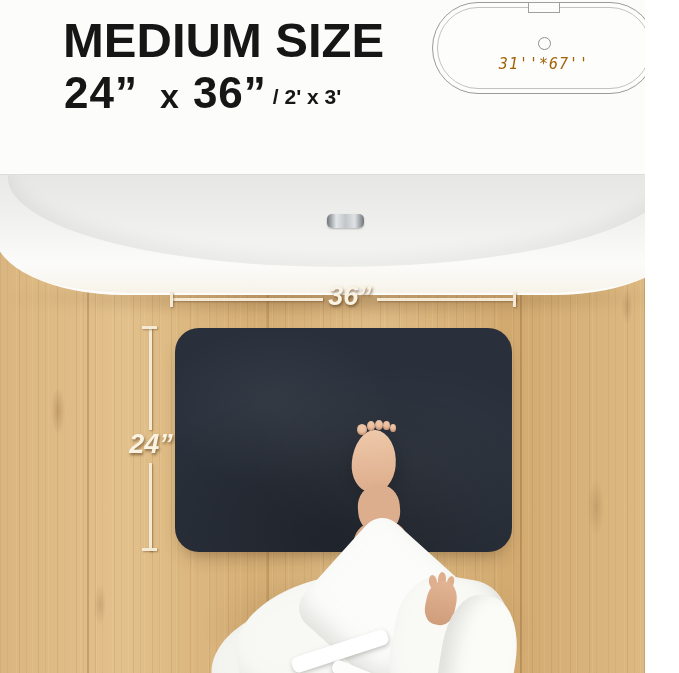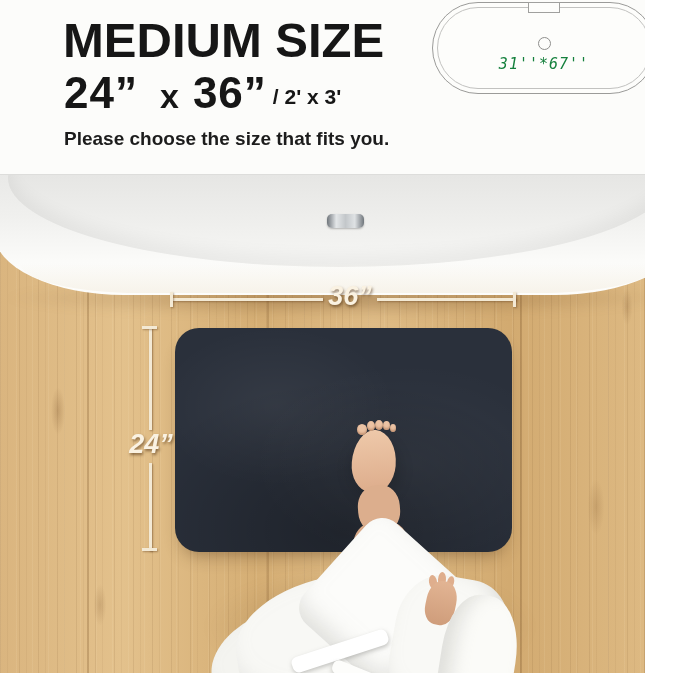--- a/index.html
+++ b/index.html
@@ -18,21 +18,21 @@
   .tub-diagram{position:absolute;left:432px;top:2px;width:222px;height:90px;
                border:1.5px solid #9b9b99;border-radius:46px;background:#fdfdfb;}
   .tub-diagram-inner{position:absolute;left:4px;right:4px;top:4px;bottom:4px;
                border:1px solid #c2c2c0;border-radius:41px;}
   .tub-notch{position:absolute;left:50%;transform:translateX(-50%);top:-1px;width:30px;height:9px;
                background:#fdfdfb;border:1px solid #a0a09e;}
   .tub-drain{position:absolute;left:calc(50% - 6px);top:34px;width:11px;height:11px;
                border:1.5px solid #8f8f8d;border-radius:50%;}
   .diagram-label{position:absolute;left:0;width:100%;text-align:center;
                font-family:"DejaVu Sans Mono",monospace;font-style:italic;
-               color:#15803d;letter-spacing:1px;}
+               color:#a16207;letter-spacing:1px;}
   .tub-diagram .diagram-label{top:52px;font-size:15px;}
   .mat-diagram{position:absolute;left:491px;top:98px;width:103px;height:68px;
                border:1px solid #a8a8a6;border-radius:10px;background:#fefefd;}
   .mat-diagram .diagram-label{top:26px;font-size:13px;}
   
   .photo{position:absolute;left:0;top:174px;width:679px;height:499px;overflow:hidden;
     background-color:#d8b37d;
     background-image:
       radial-gradient(10px 34px at 58px 236px, rgba(125,85,45,.28), transparent 70%),
       radial-gradient(8px 26px at 627px 132px, rgba(125,85,45,.22), transparent 70%),
@@ -131,21 +131,20 @@
 </head>
 <body>
 
 <div id="canvas">
 
   <div class="header">
     <div class="title">MEDIUM SIZE</div>
     <div class="size-line">
       <span class="size-big">24”</span><span class="size-x">x</span><span class="size-big">36”</span><span class="size-alt">/ 2' x 3'</span>
     </div>
-    <div class="subtitle">Please choose the size that fits you.</div>
 
     <div class="tub-diagram">
       <div class="tub-diagram-inner"></div>
       <div class="tub-notch"></div>
       <div class="tub-drain"></div>
       <div class="diagram-label">31''*67''</div>
     </div>
 
   </div>
 

